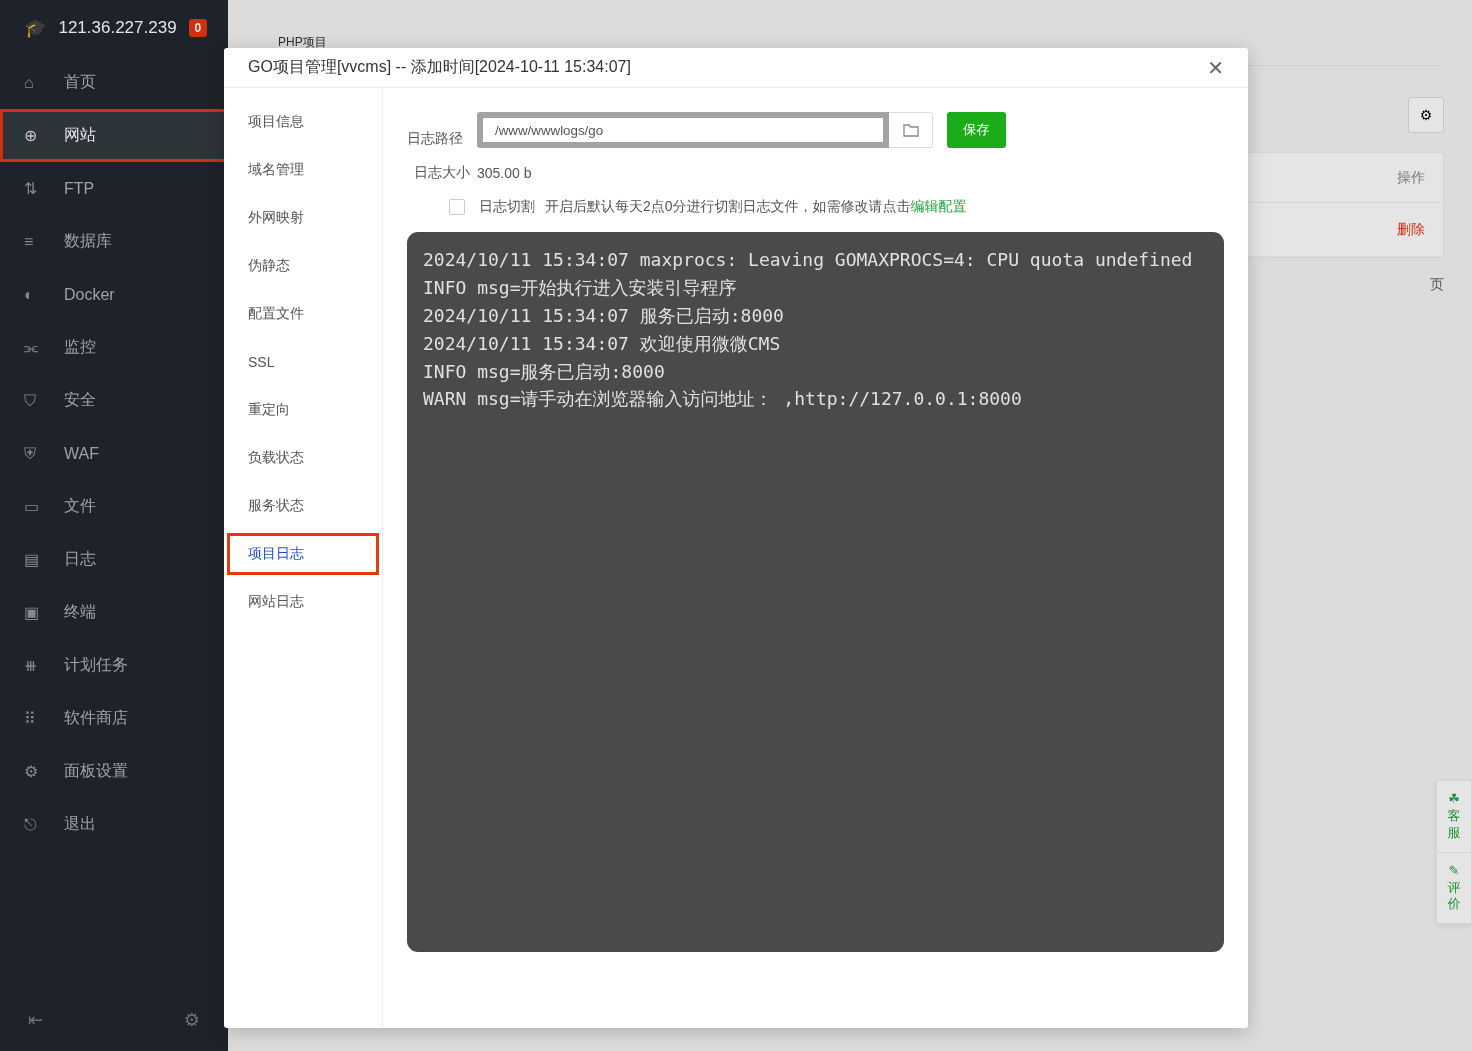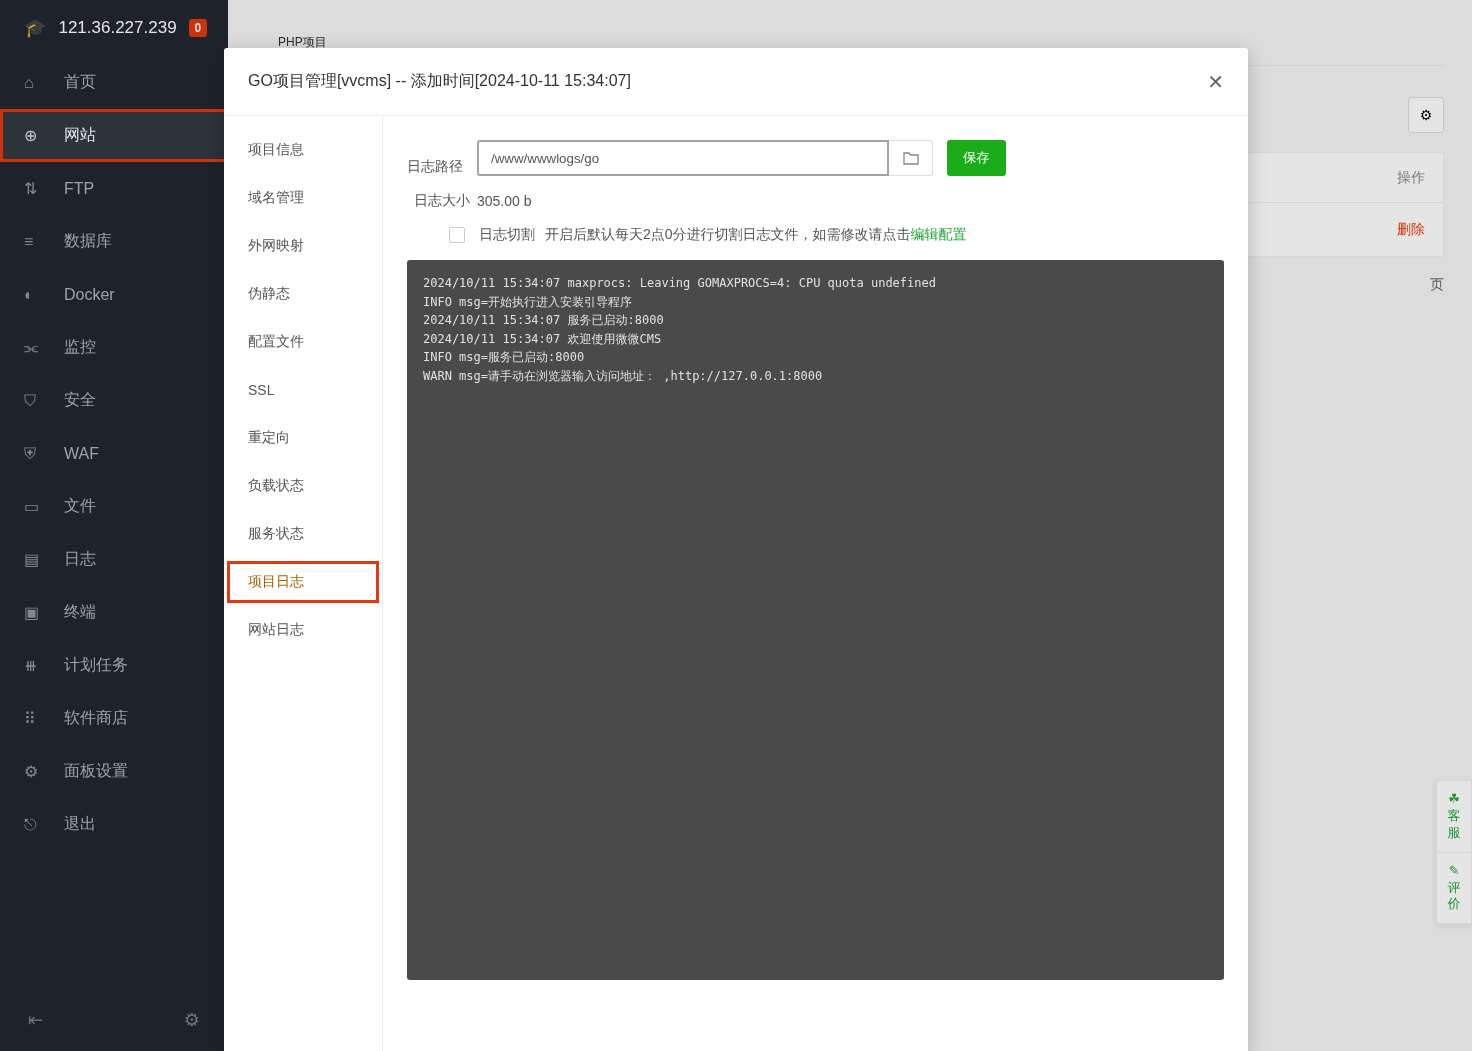--- a/index.html
+++ b/index.html
@@ -30,45 +30,45 @@
 .table-head { height: 50px; display: flex; align-items: center; padding: 0 18px; border-bottom: 1px solid #eee; color: #888; }
 .table-row { height: 54px; display: flex; align-items: center; padding: 0 18px; border-bottom: 1px solid #f2f2f2; }
 .checkbox { width: 16px; height: 16px; border: 1px solid #ccc; border-radius: 2px; margin-right: 15px; }
 .checkbox.highlighted { outline: 3px solid #e6380d; outline-offset: 3px; }
 .row-actions { margin-left: auto; display: flex; gap: 10px; }
 .row-action { color: #20a53a; cursor: pointer; }
 .row-action.danger { color: #e6380d; }
 
 .modal-overlay { position: absolute; left: 0; top: 0; width: 100%; height: 100%; background: rgba(0,0,0,0.1); display: flex; justify-content: center; }
 .modal { position: absolute; top: 48px; width: 1024px; background: #fff; border-radius: 3px; box-shadow: 0 4px 20px rgba(0,0,0,0.2); }
-.modal-header { height: 68px; display: flex; align-items: center; padding: 0 24px; font-size: 16px; color: #333; border-bottom: 1px solid #eee; }
+.modal-header { height: 40px; display: flex; align-items: center; padding: 0 24px; font-size: 16px; color: #333; border-bottom: 1px solid #eee; }
 .close-icon { margin-left: auto; font-size: 20px; cursor: pointer; color: #666; }
 
 .modal-body { display: flex; min-height: 940px; }
 .modal-nav { width: 159px; border-right: 1px solid #eee; padding: 10px 0; }
 .modal-nav-item { height: 48px; display: flex; align-items: center; padding: 0 24px; cursor: pointer; color: #555; }
-.modal-nav-item.active { color: #a16207; }
+.modal-nav-item.active { color: #1d4ed8; }
 .modal-nav-item.highlighted { outline: 3px solid #e6380d; outline-offset: -6px; }
 
 .modal-content { flex: 1; padding: 24px; }
 .form-row { display: flex; align-items: flex-end; margin-bottom: 16px; }
 .form-label { width: 70px; color: #555; }
-.form-input { flex: 1; max-width: 412px; height: 36px; border: 2px solid #a3a3a3; border-radius: 3px 0 0 3px; padding: 0 12px; color: #555; }
+.form-input { flex: 1; max-width: 412px; height: 36px; border: 6px solid #a3a3a3; border-radius: 3px 0 0 3px; padding: 0 12px; color: #555; }
 .input-icon-btn { width: 44px; height: 36px; border: 1px solid #ddd; border-left: none; border-radius: 0 3px 3px 0; background: #fff; display: flex; align-items: center; justify-content: center; cursor: pointer; margin-right: 14px; }
 .btn-save { background: #1aad19; color: #fff; border: none; padding: 9px 16px; border-radius: 3px; cursor: pointer; }
 
 .log-size { display: flex; align-items: center; margin-bottom: 16px; color: #555; text-align: center; }
 .log-size span:first-child { width: 70px; }
 
 .log-cut-row { display: flex; align-items: center; margin-bottom: 16px; color: #555; padding-left: 42px; }
 .chk { width: 16px; height: 16px; border: 1px solid #ccc; border-radius: 2px; margin-right: 14px; }
 .cut-title { font-weight: 500; margin-right: 10px; }
 .link-green { color: #20a53a; cursor: pointer; }
 
-.log-console { background: #4a4a4a; color: #e0e0e0; font-family: Consolas, monospace; font-size: 12px; line-height: 1.55; padding: 14px 16px; border-radius: 3px; white-space: pre-wrap; min-height: 720px; }
+.log-console { background: #4a4a4a; color: #e0e0e0; font-family: Consolas, monospace; font-size: 18px; line-height: 1.55; padding: 14px 16px; border-radius: 11px; white-space: pre-wrap; min-height: 720px; }
 
 .side-float { position: absolute; right: 0; top: 780px; width: 36px; background: #fff; border: 1px solid #eee; border-radius: 3px 0 0 3px; box-shadow: 0 2px 6px rgba(0,0,0,0.08); }
 .float-item { padding: 10px 8px; text-align: center; border-bottom: 1px solid #eee; color: #20a53a; font-size: 13px; cursor: pointer; line-height: 1.3; }
 .float-item:last-child { border-bottom: none; }
 </style>
 </head>
 <body>
 
 <div class="sidebar">
   <div class="sidebar-header">

